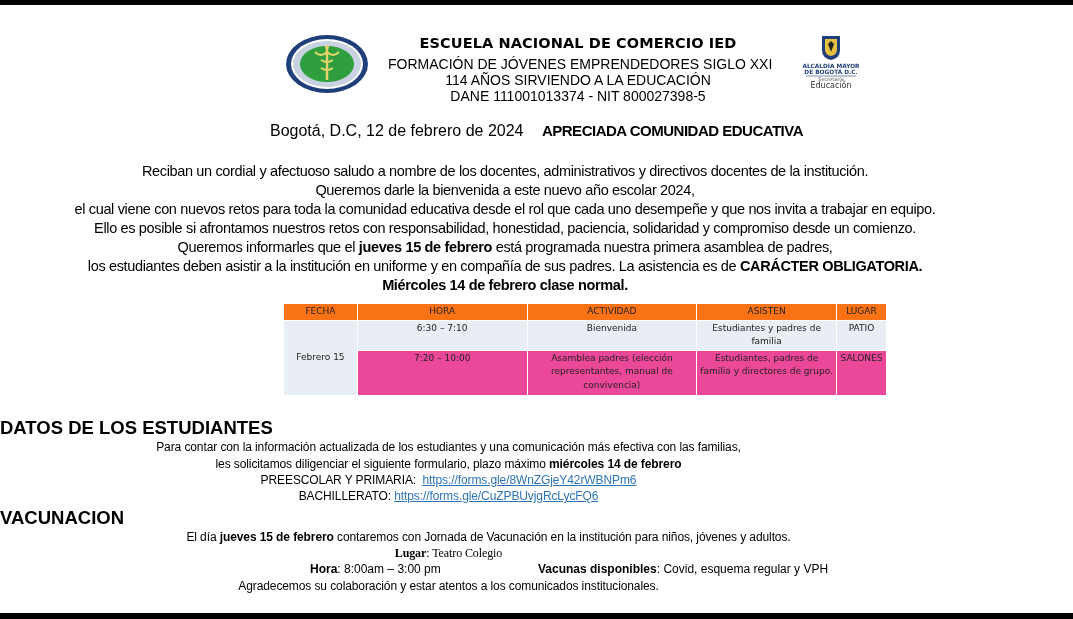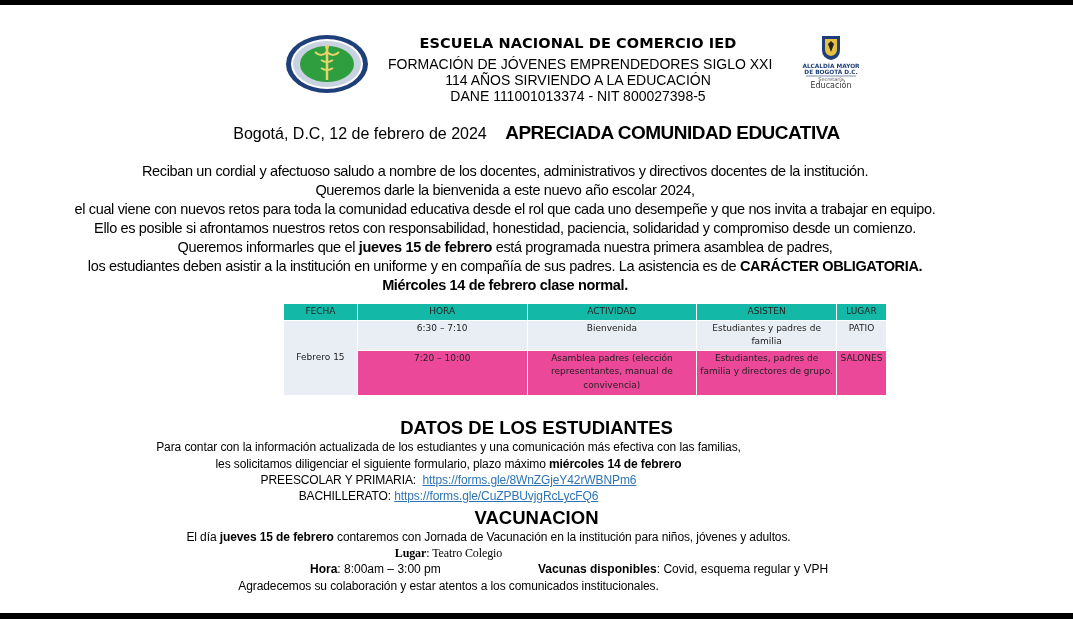--- a/index.html
+++ b/index.html
@@ -8,32 +8,32 @@
   .bar-bottom{position:absolute;left:0;top:613px;width:1073px;height:6px;background:#000;}
   .abs{position:absolute;}
   
   .logo-school{left:285px;top:34px;width:84px;height:60px;}
   .logo-bogota{left:800px;top:34px;width:62px;height:56px;}
   .hdr-title{left:388px;top:35px;width:380px;font-family:"DejaVu Sans",sans-serif;font-weight:bold;font-size:14.5px;letter-spacing:0.1px;text-align:center;white-space:nowrap;}
   .hdr-sub{left:388px;width:380px;font-family:Liberation Sans, sans-serif;font-size:14px;text-align:center;white-space:nowrap;}
   
   .date-line{left:0;top:122px;width:1073px;text-align:center;white-space:nowrap;}
   .date-line .date{font-size:16px;}
-  .date-line .greet{font-size:19px;font-weight:bold;margin-left:14px;letter-spacing:-0.5px;}
+  .date-line .greet{font-size:15px;font-weight:bold;margin-left:14px;letter-spacing:-0.5px;}
   .para{left:0;width:1010px;font-size:14.5px;text-align:center;white-space:nowrap;letter-spacing:-0.35px;}
   .para b{font-weight:bold;}
   
   table.sched{position:absolute;left:283px;top:303px;width:604px;border-collapse:collapse;font-family:"DejaVu Sans",sans-serif;font-size:9px;color:#222;}
   table.sched td, table.sched th{border:1px solid #ffffff;padding:1px 3px;text-align:center;vertical-align:top;line-height:13.5px;font-weight:normal;}
-  table.sched th{background:#14b8a6;height:12px;}
+  table.sched th{background:#f97316;height:12px;}
   table.sched tr.r1 td{background:#e9edf4;height:27px;margin-left:12px;}
   table.sched tr.r2 td{background:#ec4899;height:42px;}
   table.sched td.fecha{background:#e9edf4 !important;vertical-align:middle;}
   
-  .sec-title{left:0;width:1073px;font-size:18.5px;font-weight:bold;text-align:center;white-space:nowrap;}
+  .sec-title{left:0;width:1073px;font-size:18.5px;font-weight:bold;text-align:left;white-space:nowrap;}
   .small{left:0;width:897px;font-size:12px;text-align:center;white-space:nowrap;letter-spacing:-0.1px;}
   .small a{color:#2e74b5;text-decoration:underline;}
   .hora-line{left:278px;top:562px;font-size:12px;white-space:nowrap;padding-left:32px;}
   .vac-line{left:538px;top:562px;font-size:12px;white-space:nowrap;}
 </style>
 </head>
 <body>
 
 <div class="bar-top"></div>
 

